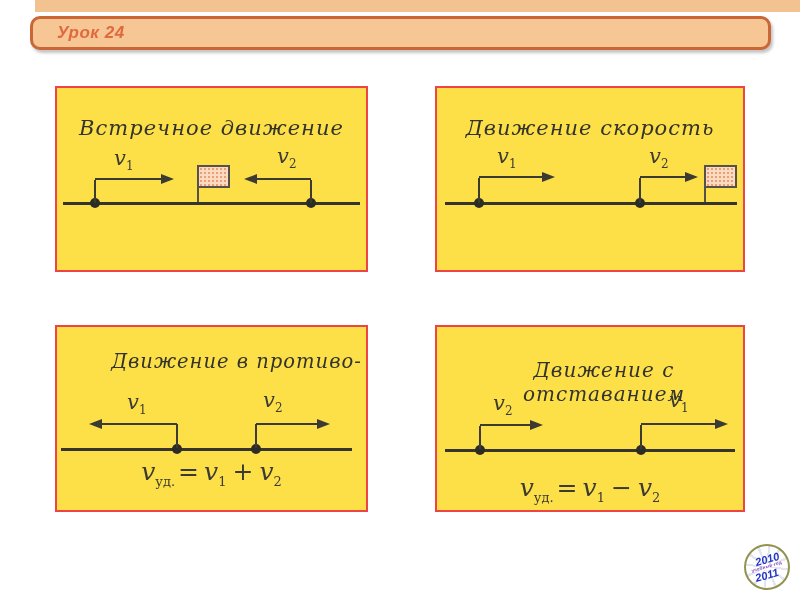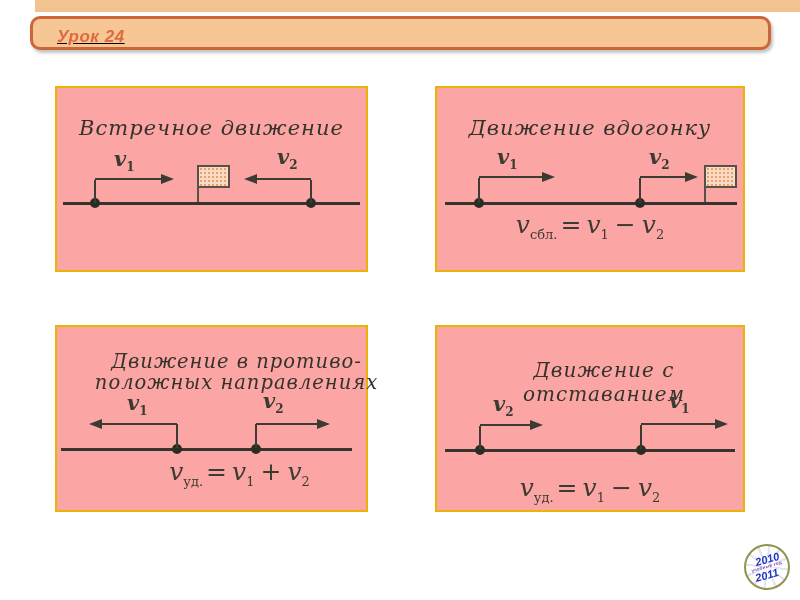--- a/index.html
+++ b/index.html
@@ -5,28 +5,28 @@
   html,body{margin:0;padding:0;background:#fff;}
   .slide{position:relative;width:800px;height:600px;background:#ffffff;overflow:hidden;
          font-family:"Liberation Sans", sans-serif;}
   *{box-sizing:border-box;}
 
   
   .top-strip{position:absolute;left:35px;top:0;right:0;height:12px;background:#f3c291;}
   .header-bar{position:absolute;left:30px;top:16px;width:741px;height:34px;
               background:#f6c795;border:3px solid #cb6737;border-radius:10px;
               box-shadow:2px 3px 3px rgba(125,125,125,.45);
-              display:flex;align-items:flex-end;text-decoration:underline;}
+              display:flex;align-items:center;}
   .lesson{font-style:italic;font-weight:bold;font-size:17px;color:#e0693d;
           margin-left:24px;letter-spacing:.5px;}
   .title{font-style:italic;font-weight:bold;font-size:18px;color:#1c1c1c;
          margin-left:auto;margin-right:10px;letter-spacing:.2px;}
 
   
-  .panel{position:absolute;background:#fca5a5;border:2px solid #eab308;}
+  .panel{position:absolute;background:#fde047;border:2px solid #ef4444;}
   .p1{left:55px;top:86px;width:313px;height:186px;}
   .p2{left:435px;top:86px;width:310px;height:186px;}
   .p3{left:55px;top:325px;width:313px;height:187px;}
   .p4{left:435px;top:325px;width:310px;height:187px;}
 
   .p-title{position:absolute;left:0;width:100%;text-align:center;
            font-family:"DejaVu Serif", serif;font-style:italic;
            font-size:21px;color:#33332c;letter-spacing:1px;}
   .p3 .p-title{font-size:19.5px;line-height:21px;margin-left:25px;}
   .p4 .p-title{font-size:20px;margin-left:14px;}
@@ -34,21 +34,21 @@
   .axis{position:absolute;height:3px;background:#35352e;}
   .dot{position:absolute;width:10px;height:10px;border-radius:50%;background:#2c2c26;}
   .riser{position:absolute;width:2px;background:#3b3b33;}
   .shaft{position:absolute;height:2px;background:#3b3b33;}
   .ah-r{position:absolute;width:0;height:0;border-top:5px solid transparent;
         border-bottom:5px solid transparent;border-left:13px solid #3b3b33;}
   .ah-l{position:absolute;width:0;height:0;border-top:5px solid transparent;
         border-bottom:5px solid transparent;border-right:13px solid #3b3b33;}
 
   .vlabel{position:absolute;font-family:"DejaVu Serif", serif;font-style:italic;
-          font-size:21px;color:#3b3b33;font-weight:bold;}
+          font-size:21px;color:#3b3b33;}
   .vlabel sub{font-size:12px;font-style:normal;}
 
   .flag-rect{position:absolute;width:33px;height:23px;border:2px solid #56524a;
              background-color:#fbdac2;
              background-image:radial-gradient(#e89f74 1.1px, transparent 1.1px);
              background-size:4px 4px;}
   .flag-pole{position:absolute;width:2px;background:#56524a;}
 
   .formula{position:absolute;left:0;width:100%;text-align:center;
            font-family:"DejaVu Serif", serif;font-style:italic;
@@ -93,58 +93,57 @@
     <div class="flag-rect" style="left:140px;top:77px;"></div>
 
     <div class="riser" style="left:253px;top:92px;height:23px;"></div>
     <div class="shaft" style="left:200px;top:90px;width:54px;"></div>
     <div class="ah-l" style="left:187px;top:86px;"></div>
     <div class="vlabel" style="left:220px;top:56px;"><span>v</span><sub>2</sub></div>
 
   </div>
 
   <div class="panel p2">
-    <div class="p-title" style="top:28px;">Движение вдогонку</div>
+    <div class="p-title" style="top:28px;">Движение скорость</div>
     <div class="axis" style="left:8px;right:6px;top:114px;"></div>
     <div class="dot" style="left:37px;top:110px;"></div>
     <div class="dot" style="left:198px;top:110px;"></div>
 
     <div class="riser" style="left:41px;top:90px;height:25px;"></div>
     <div class="shaft" style="left:42px;top:88px;width:63px;"></div>
     <div class="ah-r" style="left:105px;top:84px;"></div>
     <div class="vlabel" style="left:60px;top:56px;"><span>v</span><sub>1</sub></div>
 
     <div class="riser" style="left:202px;top:90px;height:25px;"></div>
     <div class="shaft" style="left:203px;top:88px;width:45px;"></div>
     <div class="ah-r" style="left:248px;top:84px;"></div>
     <div class="vlabel" style="left:212px;top:56px;"><span>v</span><sub>2</sub></div>
 
     <div class="flag-pole" style="left:267px;top:99px;height:15px;"></div>
     <div class="flag-rect" style="left:267px;top:77px;"></div>
 
-    <div class="formula" style="top:122px;"><span>v</span><sub>сбл.</sub><span class="feq">=</span><span>v</span><sub>1</sub><span class="fop">−</span><span>v</span><sub>2</sub></div>
   </div>
 
   <div class="panel p3">
-    <div class="p-title" style="top:24px;"><span>Движение в противо-</span><br><span>положных направлениях</span></div>
+    <div class="p-title" style="top:24px;"><span>Движение в противо-</span><br></div>
     <div class="axis" style="left:4px;right:14px;top:121px;"></div>
     <div class="dot" style="left:115px;top:117px;"></div>
     <div class="dot" style="left:194px;top:117px;"></div>
 
     <div class="riser" style="left:119px;top:97px;height:24px;"></div>
     <div class="shaft" style="left:45px;top:96px;width:75px;"></div>
     <div class="ah-l" style="left:32px;top:92px;"></div>
     <div class="vlabel" style="left:70px;top:63px;"><span>v</span><sub>1</sub></div>
 
     <div class="riser" style="left:198px;top:97px;height:24px;"></div>
     <div class="shaft" style="left:199px;top:96px;width:61px;"></div>
     <div class="ah-r" style="left:260px;top:92px;"></div>
     <div class="vlabel" style="left:206px;top:61px;"><span>v</span><sub>2</sub></div>
 
-    <div class="formula" style="top:130px;margin-left:28px;"><span>v</span><sub>уд.</sub><span class="feq">=</span><span>v</span><sub>1</sub><span class="fop">+</span><span>v</span><sub>2</sub></div>
+    <div class="formula" style="top:130px;"><span>v</span><sub>уд.</sub><span class="feq">=</span><span>v</span><sub>1</sub><span class="fop">+</span><span>v</span><sub>2</sub></div>
   </div>
 
   <div class="panel p4">
     <div class="p-title" style="top:31px;">Движение с отставанием</div>
     <div class="axis" style="left:8px;right:8px;top:122px;"></div>
     <div class="dot" style="left:38px;top:118px;"></div>
     <div class="dot" style="left:199px;top:118px;"></div>
 
     <div class="riser" style="left:42px;top:99px;height:23px;"></div>
     <div class="shaft" style="left:43px;top:97px;width:50px;"></div>

